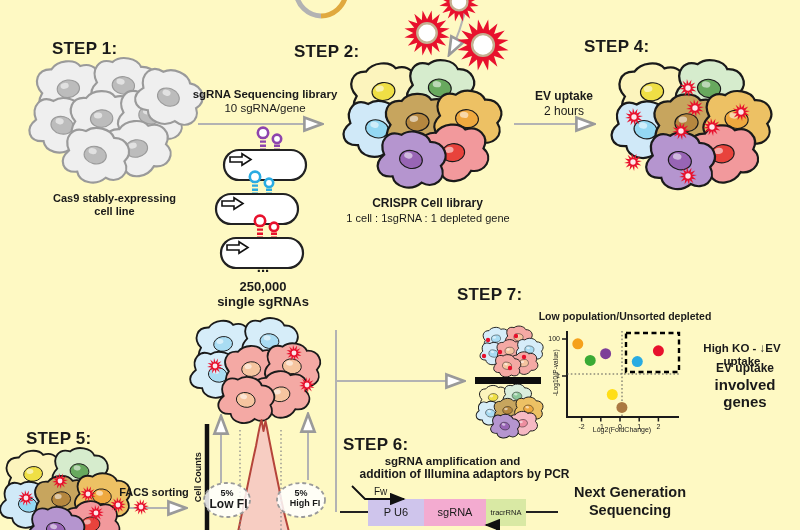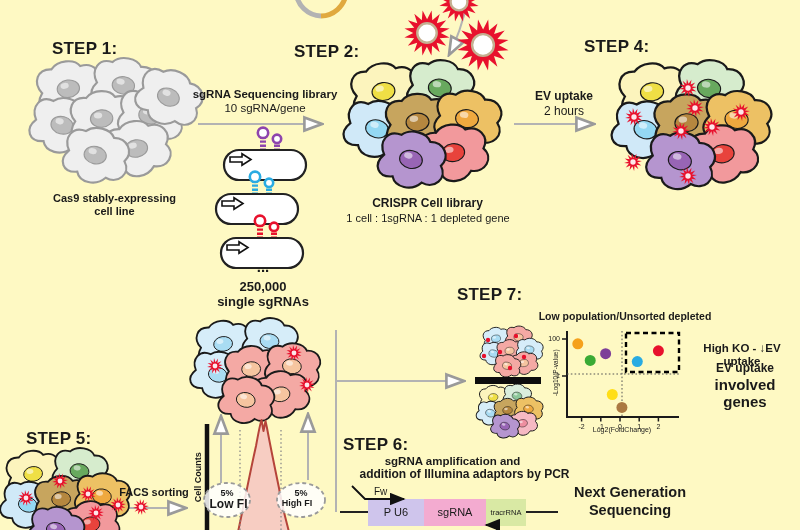--- a/index.html
+++ b/index.html
@@ -460,21 +460,21 @@
 
   <div class="t c b" style="left:524px;top:90px;width:80px;font-size:12px;">EV uptake</div>
   <div class="t c" style="left:524px;top:105px;width:80px;font-size:12px;">2 hours</div>
 
   <div class="t c b" style="left:118px;top:486px;width:72px;font-size:11px;">FACS sorting</div>
   <div class="t c b vrot" style="left:168px;top:472px;width:60px;font-size:9px;">Cell Counts</div>
 
   <div class="t c b" style="left:206px;top:488px;width:42px;font-size:9px;">5%</div>
   <div class="t c b" style="left:206px;top:498px;width:45px;font-size:12px;">Low FI</div>
   <div class="t c b" style="left:279px;top:488px;width:44px;font-size:9px;">5%</div>
-  <div class="t c b" style="left:275px;top:498px;width:44px;font-size:9px;">High FI</div>
+  <div class="t c b" style="left:283px;top:498px;width:44px;font-size:9px;">High FI</div>
 
   <div class="t c b" style="left:365px;top:455px;width:175px;font-size:11.5px;">sgRNA amplification and</div>
   <div class="t c b" style="left:352px;top:468px;width:225px;font-size:12px;">addition of Illumina adaptors by PCR</div>
   <div class="t" style="left:374px;top:486px;font-size:10px;">Fw</div>
   <div class="t c" style="left:368px;top:506px;width:56px;font-size:11px;">P U6</div>
   <div class="t c" style="left:424px;top:506px;width:62px;font-size:11px;">sgRNA</div>
   <div class="t c" style="left:486px;top:509px;width:40px;font-size:7.5px;">tracrRNA</div>
 
   <div class="t c b" style="left:535px;top:310px;width:180px;font-size:10.5px;">Low population/Unsorted depleted</div>
   <div class="t c vrot" style="left:516px;top:369px;width:80px;font-size:6.5px;">-Log10(P-value)</div>

